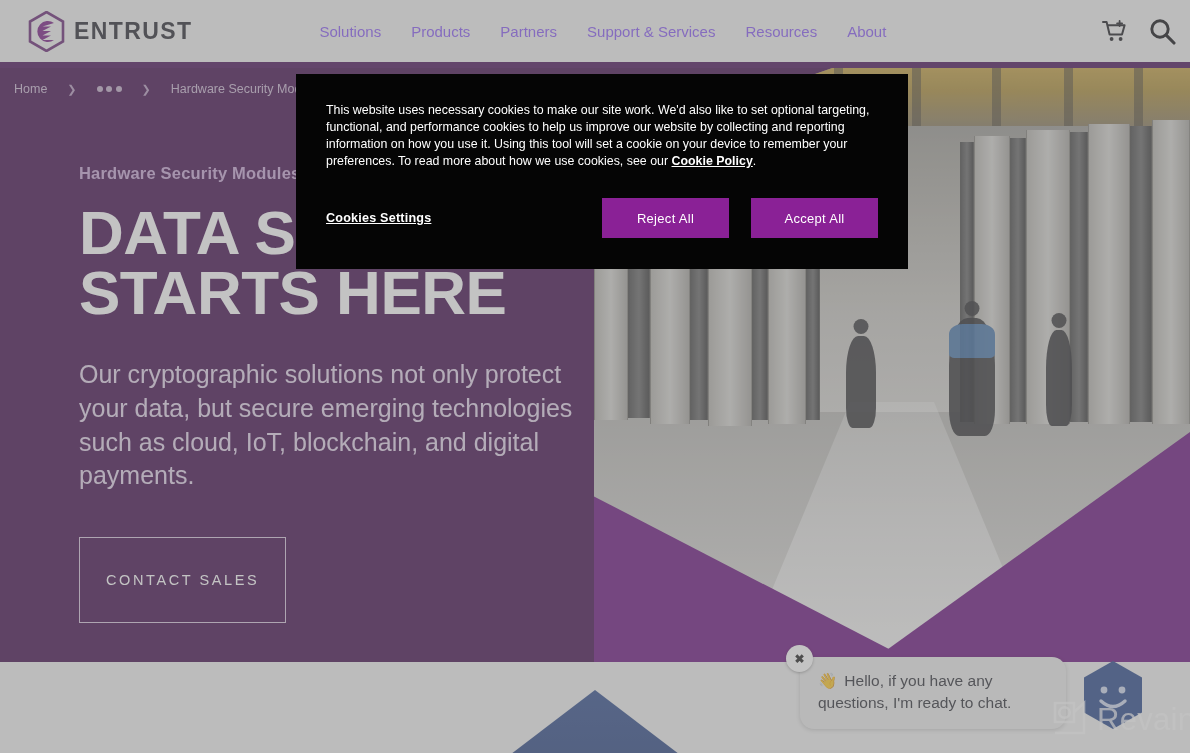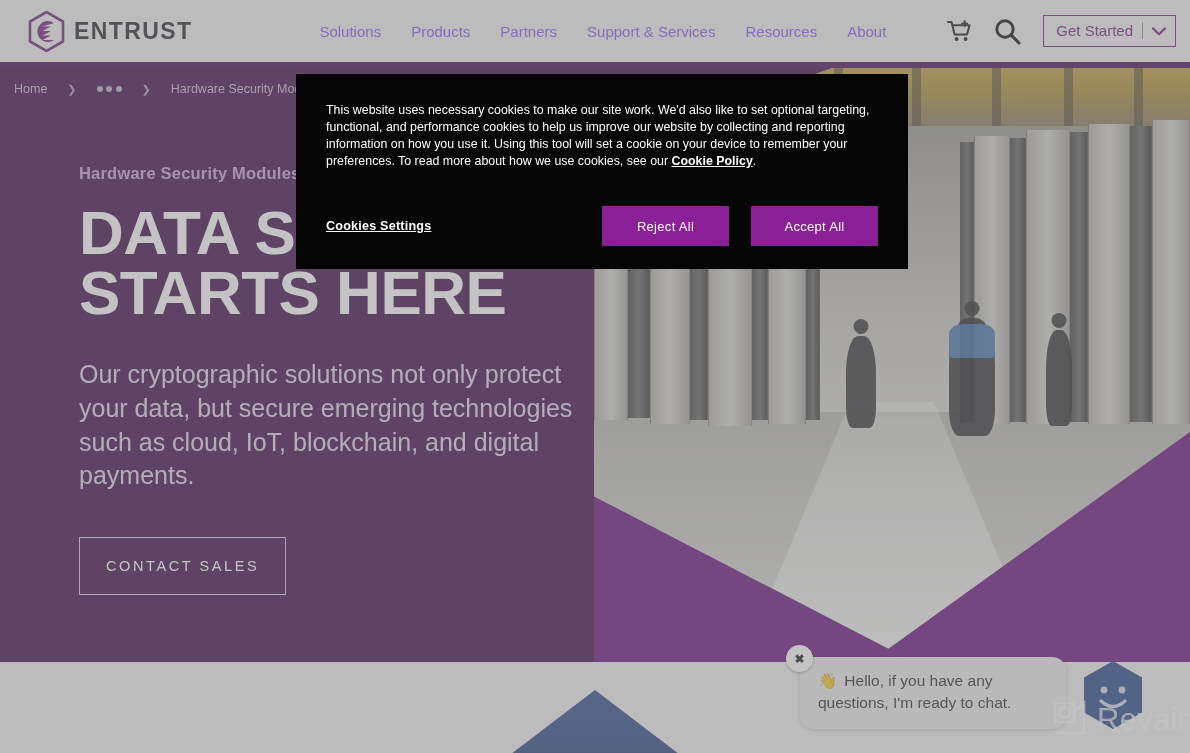--- a/index.html
+++ b/index.html
@@ -120,21 +120,21 @@
   #headline {
     font-size:62px; line-height:.96; font-weight:700; color:#ffffff;
     letter-spacing:-.5px;
   }
   #headline .l2 { display:block; }
   #hero-para {
     margin-top:36px; font-size:25px; line-height:1.35; color:#e3d4ea; font-weight:400;
   }
   #contact-sales {
     margin-top:44px; display:inline-block; border:1px solid #d8c6de;
-    color:#ffffff; font-size:14.5px; letter-spacing:2.6px; padding:20px 26px;
+    color:#ffffff; font-size:14.5px; letter-spacing:2.6px; padding:34px 26px;
     cursor:pointer; background:transparent;
   }
 
   
   #below {
     position:absolute; top:662px; left:0; width:1190px; height:91px;
     background:#f1f1f1; overflow:hidden;
   }
   #below-tri {
     position:absolute; top:28px; left:50%; transform:translateX(-50%);
@@ -145,21 +145,21 @@
   
   #cookie-banner {
     position:absolute; top:74px; left:296px; width:612px; height:195px;
     background:#050505; z-index:30; padding:28px 30px 12px 30px;
   }
   #cookie-text {
     color:#ffffff; font-size:12.4px; line-height:1.37; font-weight:400;
   }
   #cookie-text b { font-weight:700; text-decoration:underline; cursor:pointer; }
   #cookie-actions {
-    position:absolute; left:30px; right:30px; top:132px;
+    position:absolute; left:30px; right:30px; top:124px;
     display:flex; align-items:center;
   }
   #cookies-settings {
     color:#ffffff; font-size:12.6px; font-weight:700; text-decoration:underline;
     cursor:pointer; letter-spacing:.2px;
   }
   .cookie-btn {
     background:#8a2196; color:#ffffff; border:none; font-size:13px; font-weight:400;
     width:127px; height:40px; cursor:pointer; letter-spacing:.3px;
     font-family:"Liberation Sans", sans-serif;
@@ -313,29 +313,20 @@
           <circle cx="18.6" cy="19" r="1.9" fill="#1d1d22"></circle>
           <path d="M17.6 1 L17.6 6 M15.1 3.5 L20.1 3.5" stroke="#1d1d22" stroke-width="1.8" stroke-linecap="round"></path>
         </svg>
       </span>
       <span class="icon-btn">
         <svg width="27" height="27" viewBox="0 0 27 27">
           <circle cx="11" cy="11" r="8.2" fill="none" stroke="#111116" stroke-width="2.9"></circle>
           <line x1="17.2" y1="17.2" x2="25" y2="25" stroke="#111116" stroke-width="3.1" stroke-linecap="round"></line>
         </svg>
       </span>
-      <button id="get-started">
-        <span>Get Started</span>
-        <span class="divider"></span>
-        <span>
-          <svg width="14" height="9" viewBox="0 0 14 9">
-            <path d="M1 1.4 L7 7.2 L13 1.4" fill="none" stroke="#7b2382" stroke-width="2.2" stroke-linecap="round" stroke-linejoin="round"></path>
-          </svg>
-        </span>
-      </button>
     </div>
   </div>
   <div id="header-accent"></div>
 
   <div id="chat">
     <div id="chat-close">✖</div>
     <div id="chat-bubble">
       <span class="wave">👋</span><span>Hello, if you have any questions, I'm ready to chat.</span>
     </div>
     <div id="chat-avatar">

